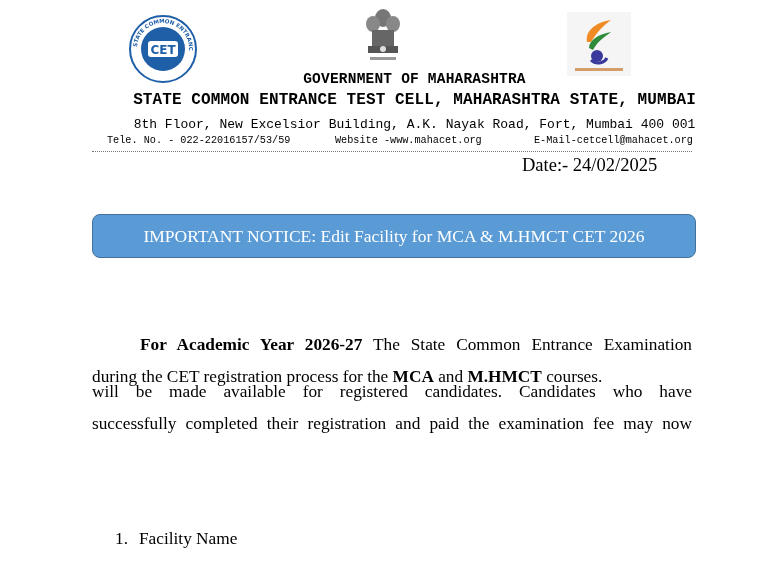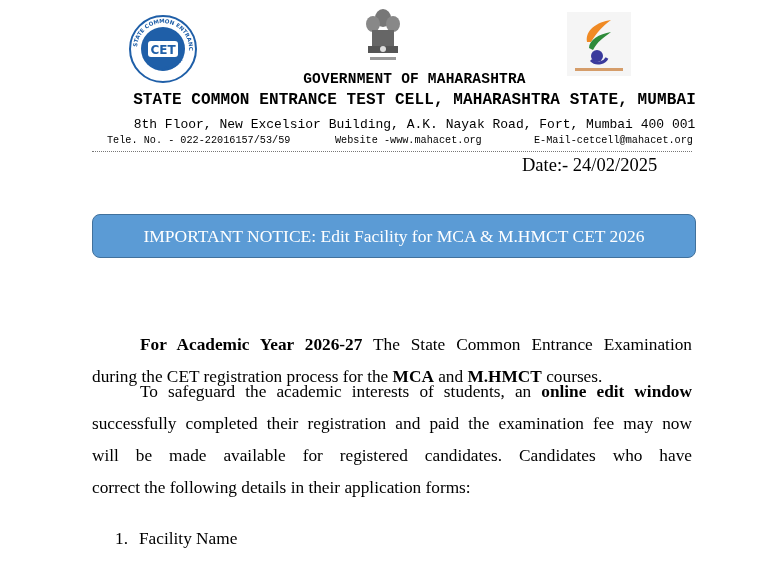--- a/index.html
+++ b/index.html
@@ -95,23 +95,19 @@
 <div class="abs para p1 serif">
   <span class="line" style="padding-left:48px; box-sizing:border-box; width:600px;margin-top:48px;">
     <b>For Academic Year 2026-27</b><span> The State Common Entrance Examination</span>
   </span>
   <span style="display:block; white-space:nowrap;">
     <span>during the CET registration process for the </span><b>MCA</b><span> and </span><b>M.HMCT</b><span> courses.</span>
   </span>
 </div>
 
 <div class="abs para p2 serif">
-  <span class="line" style="padding-left:48px; box-sizing:border-box; width:600px;">
-    <span>To safeguard the academic interests of students, an </span><b>online edit window</b>
-  </span>
+  <span class="line" style="word-spacing:8px;">will be made available for registered candidates. Candidates who have</span>
   <span class="line">successfully completed their registration and paid the examination fee may now</span>
-  <span class="line" style="word-spacing:8px;">will be made available for registered candidates. Candidates who have</span>
-  <span style="display:block; white-space:nowrap;">correct the following details in their application forms:</span>
 </div>
 
 <div class="abs list serif">
   <div><span class="num">1.</span><span>Facility Name</span></div>
 </div>
 
 </body></html>

